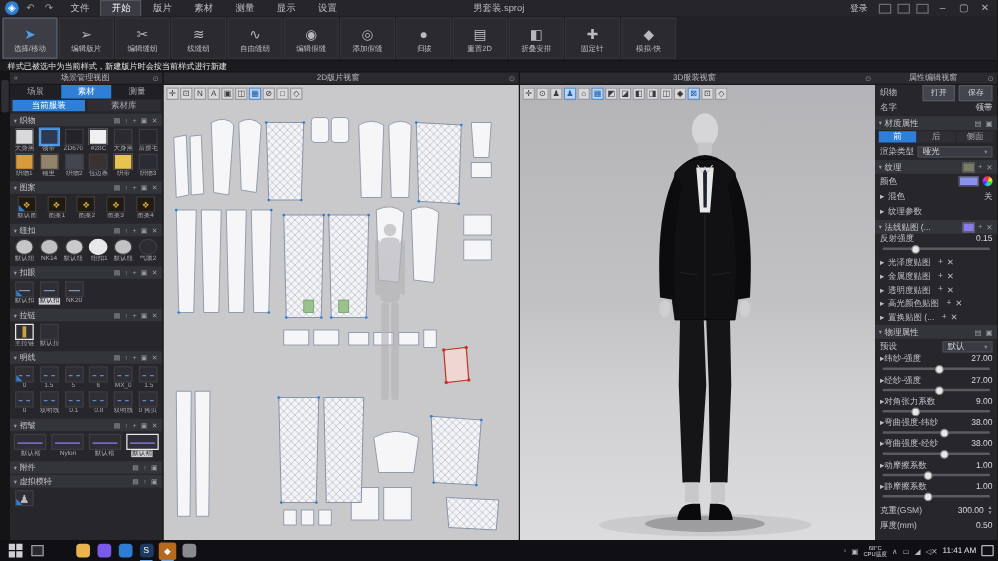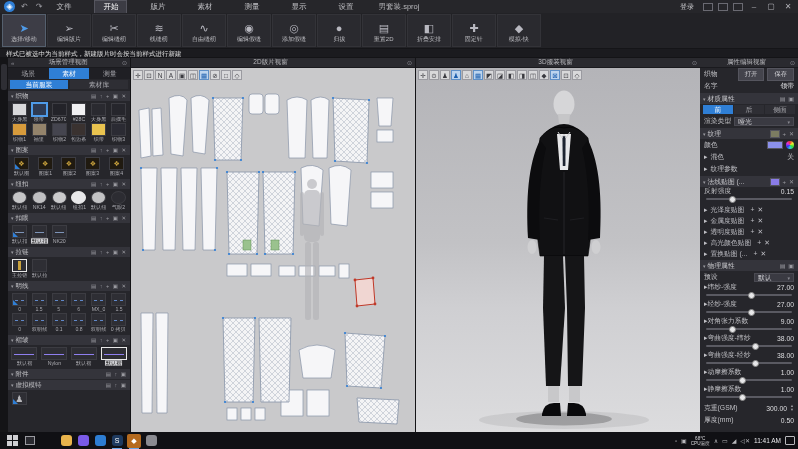--- a/index.html
+++ b/index.html
@@ -3,21 +3,21 @@
 <meta charset="utf-8">
 <style>
   *{margin:0;padding:0;box-sizing:border-box;font-family:"Liberation Sans",sans-serif;}
   html,body{width:798px;height:449px;overflow:hidden;background:#111;}
   .screen{position:relative;width:798px;height:449px;background:#1c1c20;color:#c8c8c8;font-size:7.5px;}
 
   
   .titlebar{position:absolute;left:0;top:0;width:798px;height:13px;background:#26262a;display:flex;align-items:center;gap:4px;padding:0 4px;}
   .logo{width:11px;height:11px;border-radius:50%;background:#2f7fd6;color:#fff;font-size:8px;line-height:11px;text-align:center;flex:0 0 auto;}
   .histbtn{color:#9a9aa0;font-size:8px;padding:0 2px;}
-  .menus{display:flex;gap:16px;}
+  .menus{display:flex;gap:2px;}
   .menu{padding:1px 8px;color:#c0c0c4;font-size:7.5px;}
   .menu.on{background:#3c3c44;color:#fff;outline:1px solid #55555e;}
   .doc-title{position:absolute;left:50%;transform:translateX(-50%);color:#b8b8bc;font-size:7.5px;}
   .tb-right{margin-left:auto;display:flex;align-items:center;gap:5px;}
   .login{color:#c8c8cc;font-size:7px;padding:0 4px;}
   .wlay{width:10px;height:8px;border:1px solid #6a6a72;font-size:4px;color:#9a9aa0;text-align:center;line-height:6px;}
   .wc{color:#b0b0b6;font-size:8px;width:12px;text-align:center;}
 
   
   .ribbon{position:absolute;left:0;top:13px;width:798px;height:36px;background:#222226;display:flex;align-items:stretch;padding:1px 2px;gap:1px;border-bottom:1px solid #151518;}

